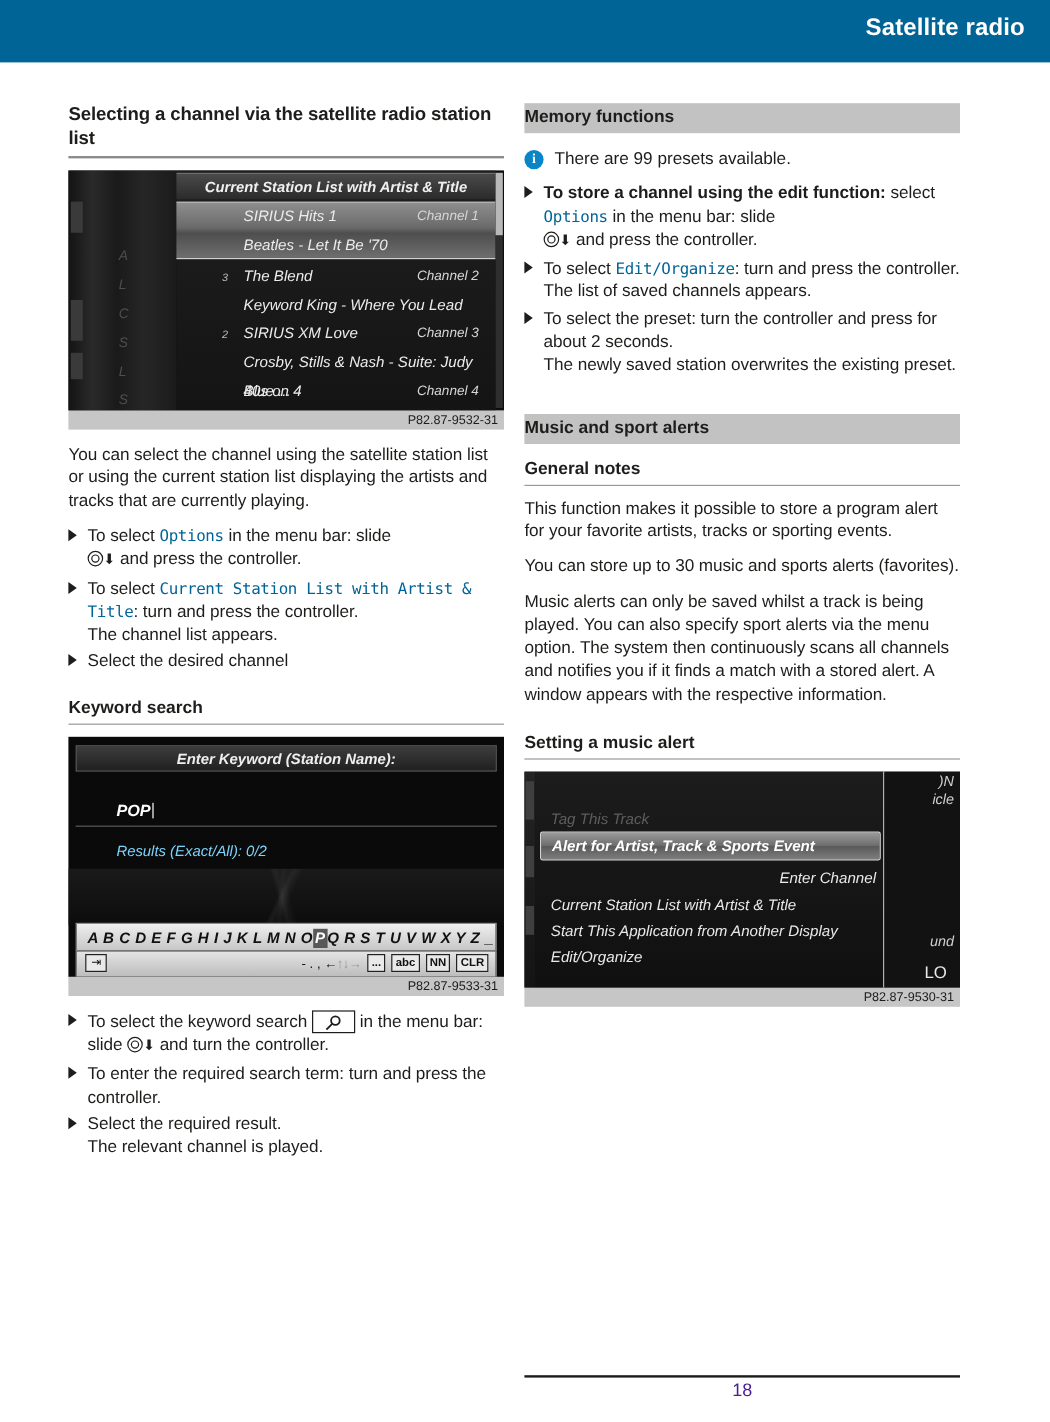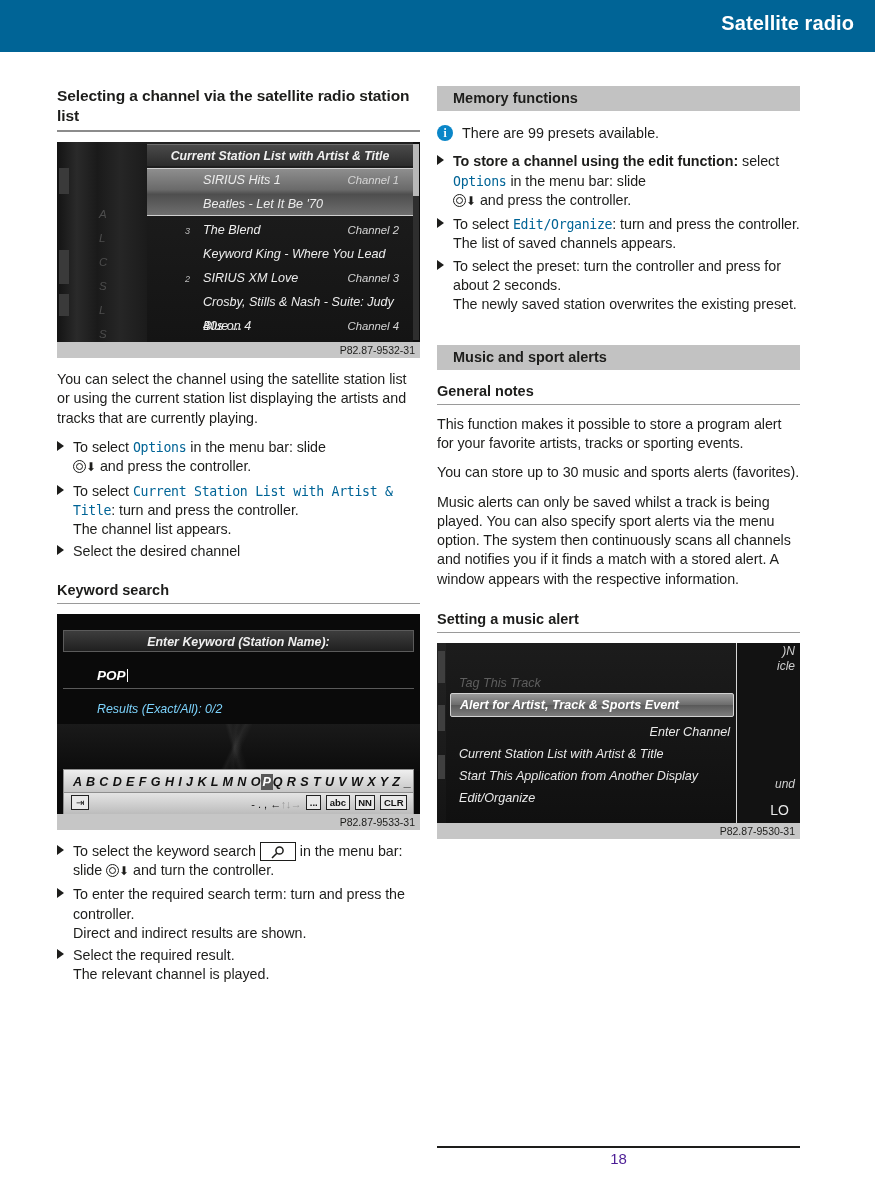--- a/index.html
+++ b/index.html
@@ -33,21 +33,21 @@
   
   h2.sec-title {
     font-size:15.5px; font-weight:bold; line-height:1.26;
     margin:0 0 5px 0; letter-spacing:-0.1px;
   }
   .rule { height:2px; background:#8c8c8c; margin:0 0 10px 0; }
   .rule-thin { height:1px; background:#9a9a9a; margin:0 0 10px 0; }
 
   .grey-bar {
     background:#c2c2c2; height:25px; line-height:25px;
-    font-size:14.5px; font-weight:bold; padding-left:16px;
+    font-size:14.5px; font-weight:bold; padding-left:0;
     margin:0 0 13px 0;
   }
 
   h3.subhead {
     font-size:14.5px; font-weight:bold; margin:0 0 5px 0;
   }
 
   p.body {
     font-size:14.3px; line-height:1.35; margin:0 0 10px 0;
     letter-spacing:-0.05px;
@@ -145,21 +145,21 @@
   .ss-item .num  { position:absolute; left:38px; font-size:9px; color:#bdbdbd; top:1px;}
   .ss-item .ch   { position:absolute; right:14px; font-size:11.3px; color:#d6d6d6;}
   .ss-scroll { position:absolute; right:1px; top:2px; width:6px; height:196px;
                background:#2e2e2e; }
   .ss-scroll i { position:absolute; left:0; top:0; width:6px; height:52px;
                  background:#b9b9b9; display:block; }
 
   
   .shot-kw { height:200px; background:#0a0a0a; }
   .kw-title {
-    position:absolute; left:6px; right:6px; top:16px; height:22px; line-height:22px;
+    position:absolute; left:6px; right:6px; top:7px; height:22px; line-height:22px;
     background:linear-gradient(180deg,#3d3d3d,#202020);
     border:1px solid #5b5b5b;
     color:#efefef; font-style:italic; font-weight:bold; font-size:12.4px;
     text-align:center;
   }
   .kw-input {
     position:absolute; left:6px; right:6px; top:49px; height:26px;
     color:#fff; font-style:italic; font-weight:bold; font-size:13.5px;
     padding-left:34px; line-height:26px;
     border-bottom:1px solid #5a5a5a;
@@ -382,21 +382,20 @@
             <circle cx="9.5" cy="5.5" r="3.6" fill="none" stroke="#1d1d1b" stroke-width="1.5"></circle>
             <line x1="6.8" y1="8.2" x2="2" y2="13" stroke="#1d1d1b" stroke-width="1.6"></line>
           </svg>
         </span>
         <span>in the menu bar: slide</span>
         <span class="ctrl"><span class="ring"></span></span><span class="arrow-dn">⬇</span><span> and turn the controller.</span>
       </li>
       <li>
         <span class="tri"></span>
         <span>To enter the required search term: turn and press the controller.</span>
-        <span class="sub">Direct and indirect results are shown.</span>
       </li>
       <li>
         <span class="tri"></span>
         <span>Select the required result.</span>
         <span class="sub">The relevant channel is played.</span>
       </li>
     </ul>
 
   </div>
 

